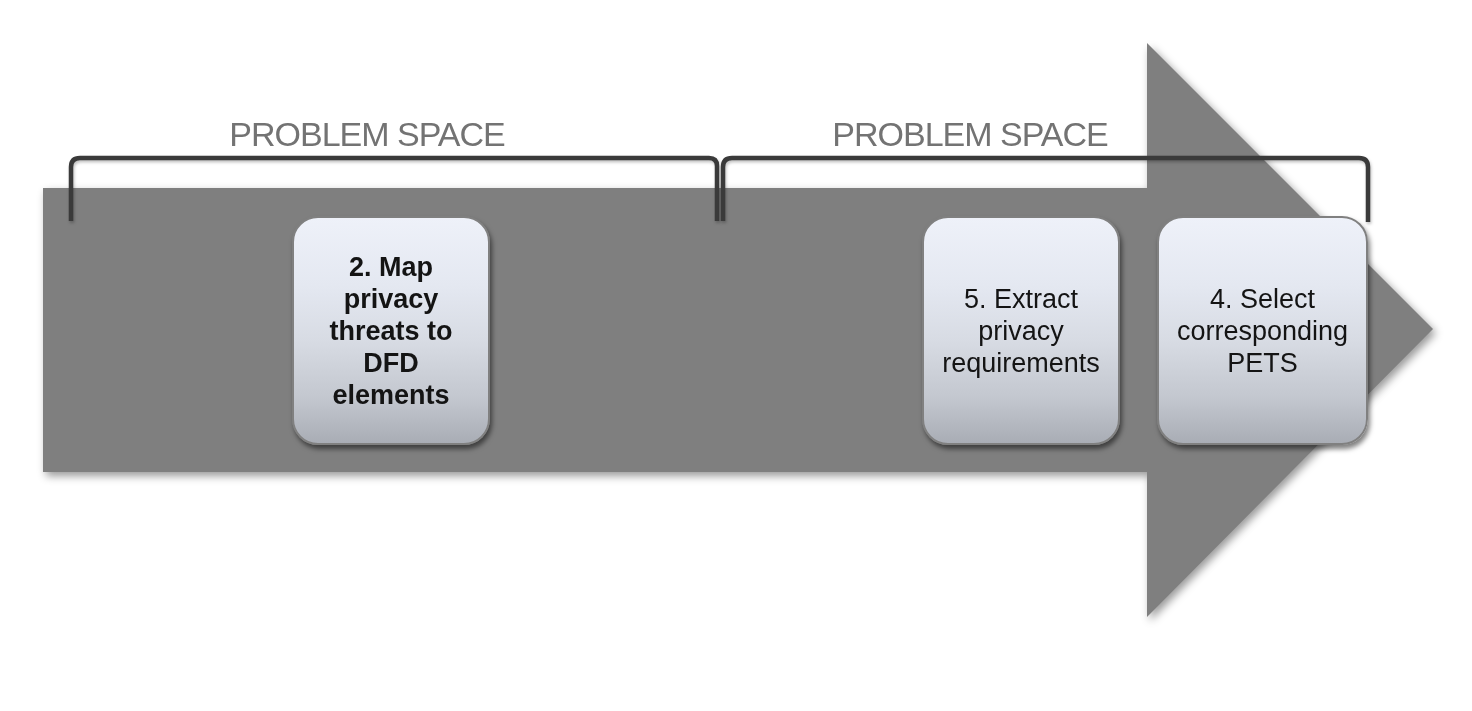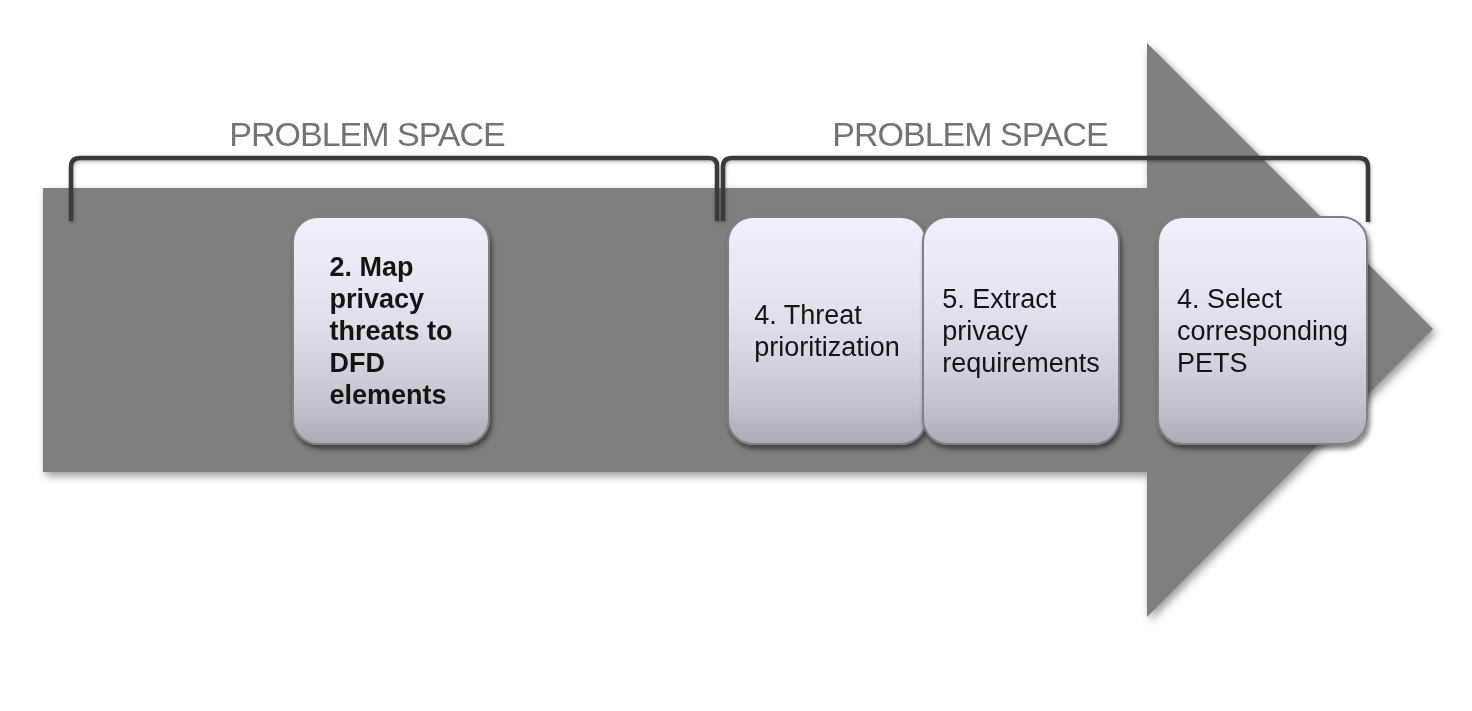--- a/index.html
+++ b/index.html
@@ -52,21 +52,21 @@
     background: linear-gradient(180deg,
       #eef1f9 0%,
       #e4e8f1 30%,
       #d7dbe3 55%,
       #c3c7cf 80%,
       #a9adb5 100%);
     box-shadow: 2px 4px 5px rgba(0,0,0,0.50);
     display: flex;
     align-items: center;
     justify-content: center;
-    text-align: left;
+    text-align: center;
     padding: 0 4px;
   }
   .step-label {
     white-space: pre-line;
     font-size: 27px;
     line-height: 32px;
     color: #141414;
   }
   .step.emphasized .step-label {
     font-weight: bold;
@@ -96,24 +96,20 @@
 
   <div class="step s2 emphasized">
     <span class="step-label">2. Map
 privacy
 threats to
 DFD
 elements</span>
   </div>
 
 
-  <div class="step s4">
-    <span class="step-label">4. Threat
-prioritization</span>
-  </div>
 
   <div class="step s5">
     <span class="step-label">5. Extract
 privacy
 requirements</span>
   </div>
 
   <div class="step s6">
     <span class="step-label">4. Select
 corresponding

